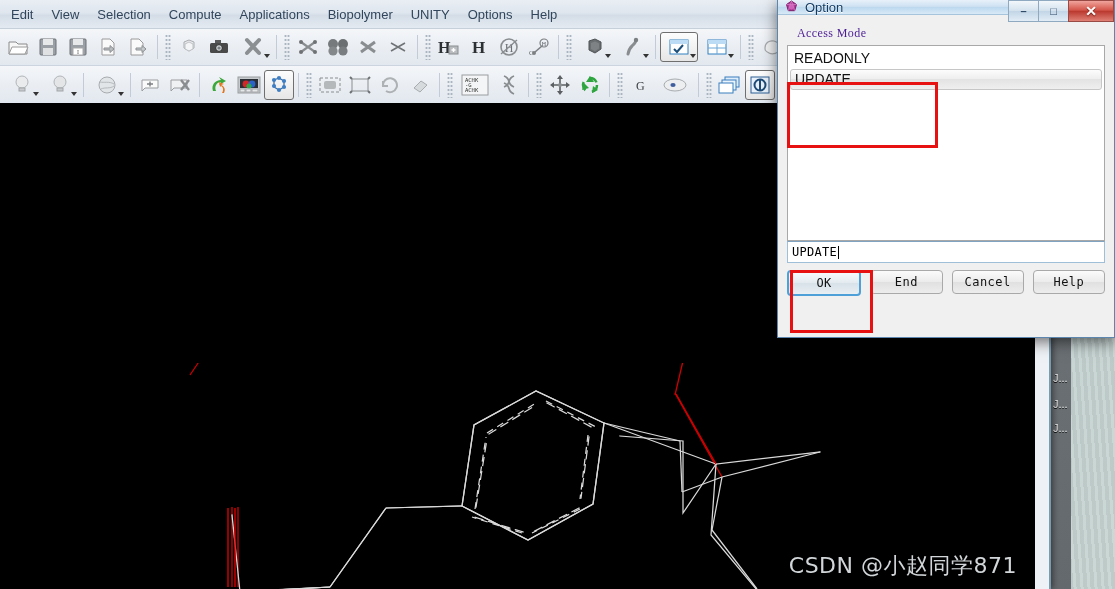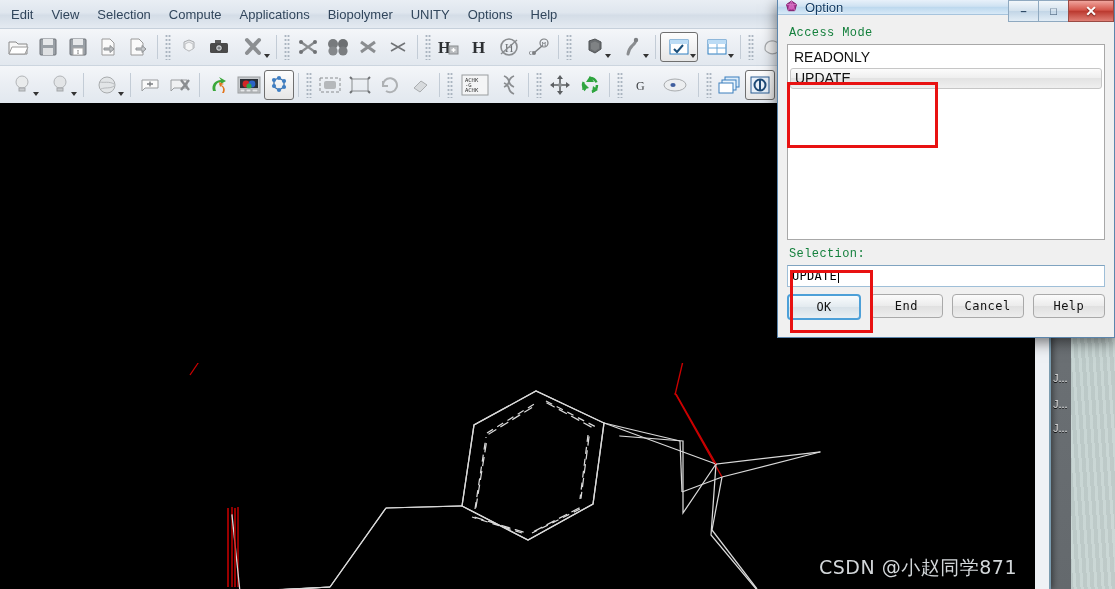--- a/index.html
+++ b/index.html
@@ -60,21 +60,21 @@
     border-left:3px solid transparent;border-right:3px solid transparent;border-top:4px solid #333;
   }
   .tbtn svg{display:block;}
   
   #viewport{
     position:absolute;left:0;top:103px;width:1035px;height:486px;background:#000;
     overflow:hidden;
   }
   #viewport svg{display:block;}
   #watermark{
-    position:absolute;right:18px;bottom:8px;color:#d2d6d9;font-size:19px;
+    position:absolute;right:18px;bottom:8px;color:#d2d6d9;font-size:22px;
     font-family:"DejaVu Sans",sans-serif;letter-spacing:.5px;text-shadow:0 1px 2px #000;
     white-space:nowrap;
   }
   
   #bgwin{
     position:absolute;left:1049px;top:0;width:20px;height:589px;
     background:linear-gradient(180deg,#5a5f63,#6f7478 30%,#64696d 100%);
     border-left:2px solid #9fc0d4;
   }
   .bgrow{
@@ -108,22 +108,22 @@
     display:flex;align-items:center;justify-content:center;
     background:linear-gradient(180deg,#f2f7fb,#d3e1ed 50%,#c2d5e6 51%,#e2edf6);
   }
   .wbtn.close{
     width:44px;border:1px solid #9a4a44;background:linear-gradient(180deg,#f0a49c,#d4564b 45%,#bb3a30 52%,#e08076);
   }
   .wbtn .gl{font-size:11px;color:#2b4763;font-weight:bold;line-height:1;}
   .wbtn.close .gl{color:#fff;font-size:14px;text-shadow:0 1px 1px #6b1a14;}
   #dlgbody{padding:8px 9px 9px 9px;box-sizing:border-box;height:calc(100% - 23px);position:relative;}
   .dlabel{
-    font-family:Liberation Mono, monospace;font-size:12px;color:#15803d;
-    margin:3px 0 4px 2px;letter-spacing:.4px;
+    font-family:Liberation Serif, serif;font-size:12px;color:#4c1d95;
+    margin:3px 0 4px 10px;letter-spacing:.4px;
   }
   #listbox{
     background:#fff;border:1px solid #a8a8a8;height:196px;box-sizing:border-box;
     overflow:hidden;padding-top:2px;
   }
   .litem{
     font-family:"Liberation Sans",sans-serif;font-size:14px;color:#111;
     padding:1px 6px;line-height:19px;white-space:nowrap;
   }
   .litem.sel{
@@ -675,21 +675,20 @@
   </div>
 
   <div id="dlgbody">
     <div class="dlabel">Access Mode</div>
 
     <div id="listbox">
       <div class="litem">READONLY</div>
       <div class="litem sel">UPDATE</div>
     </div>
 
-    <div class="dlabel" style="margin-top:7px">Selection:</div>
 
     <div id="selinput">
       <span>UPDATE</span>
         <span class="caretbar"></span>
     </div>
 
     <div id="btnrow">
       <div class="dbtn primary">OK</div>
       <div class="dbtn">End</div>
       <div class="dbtn">Cancel</div>

